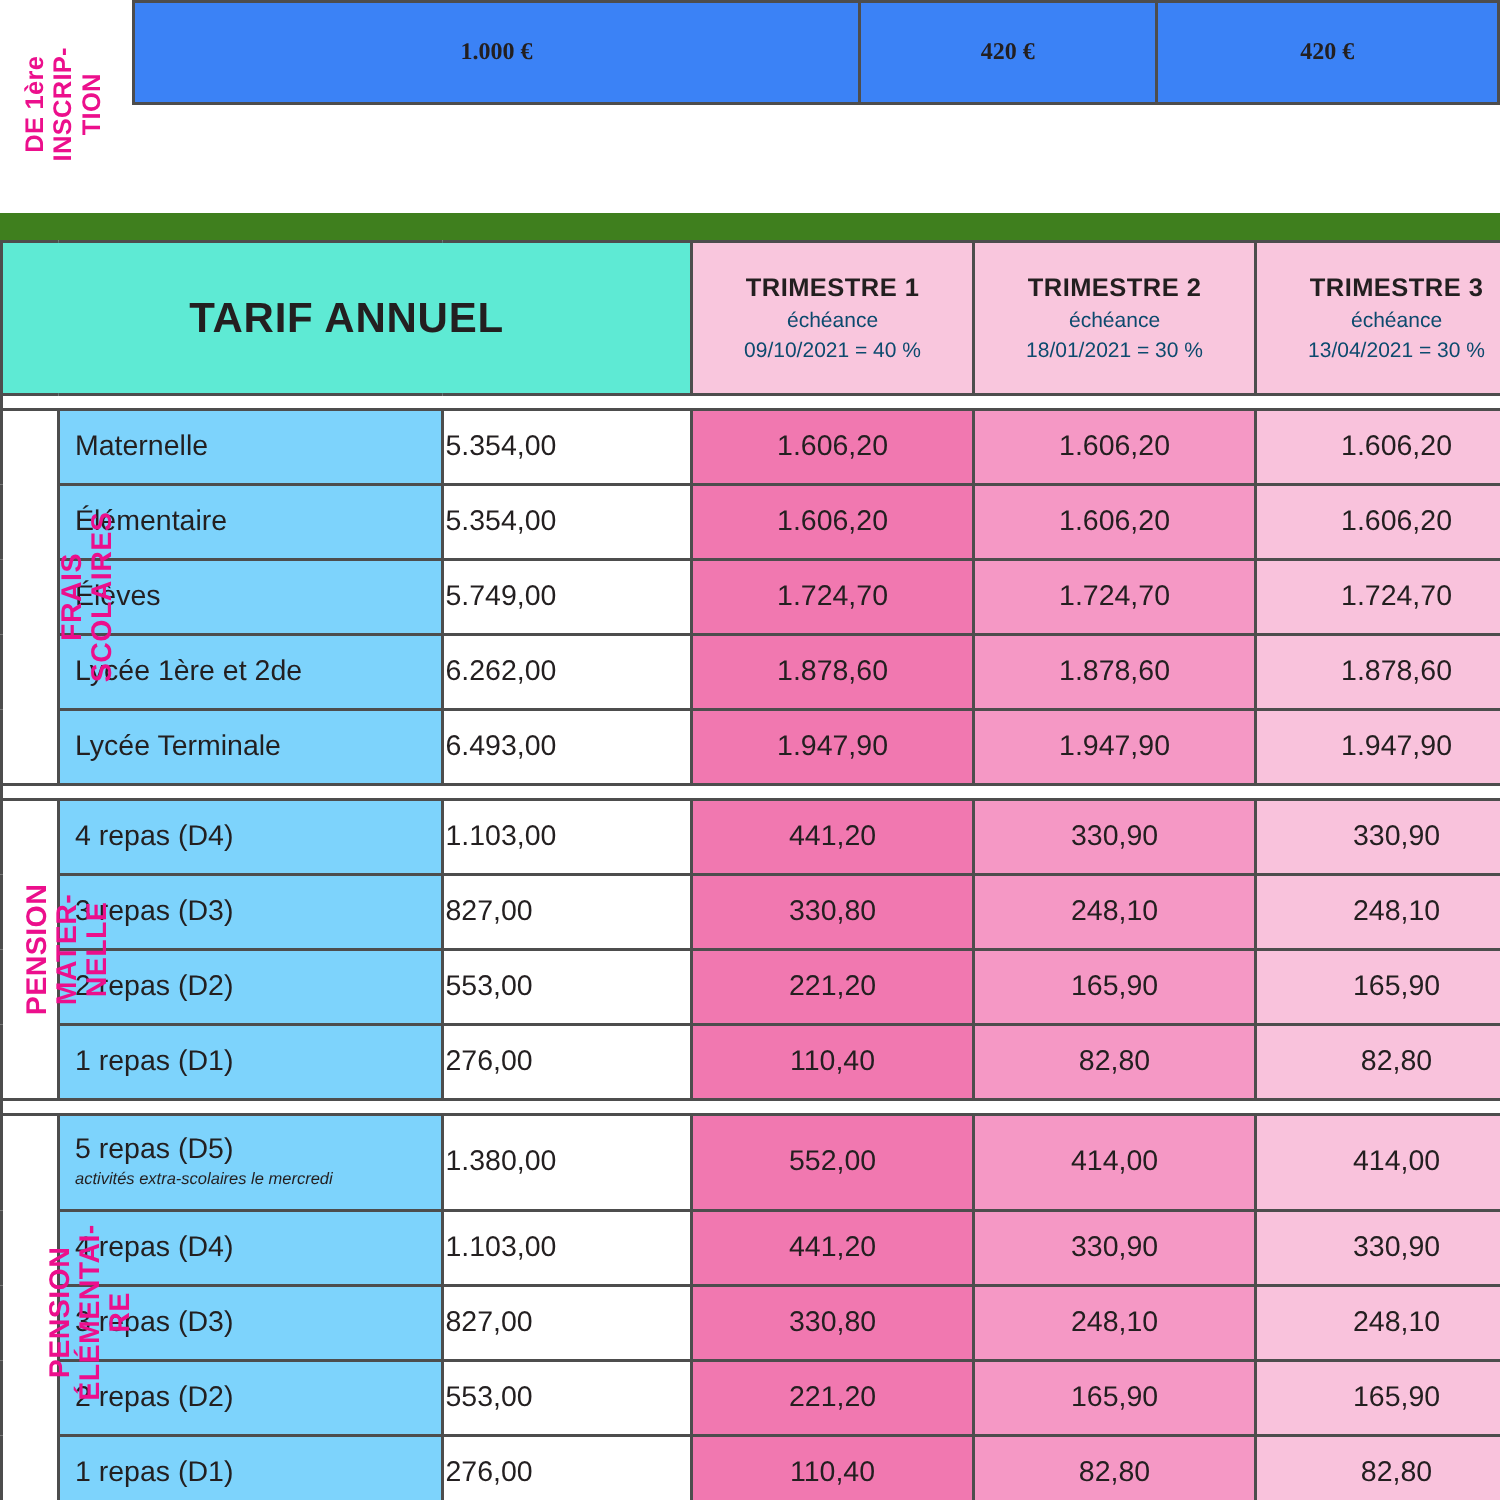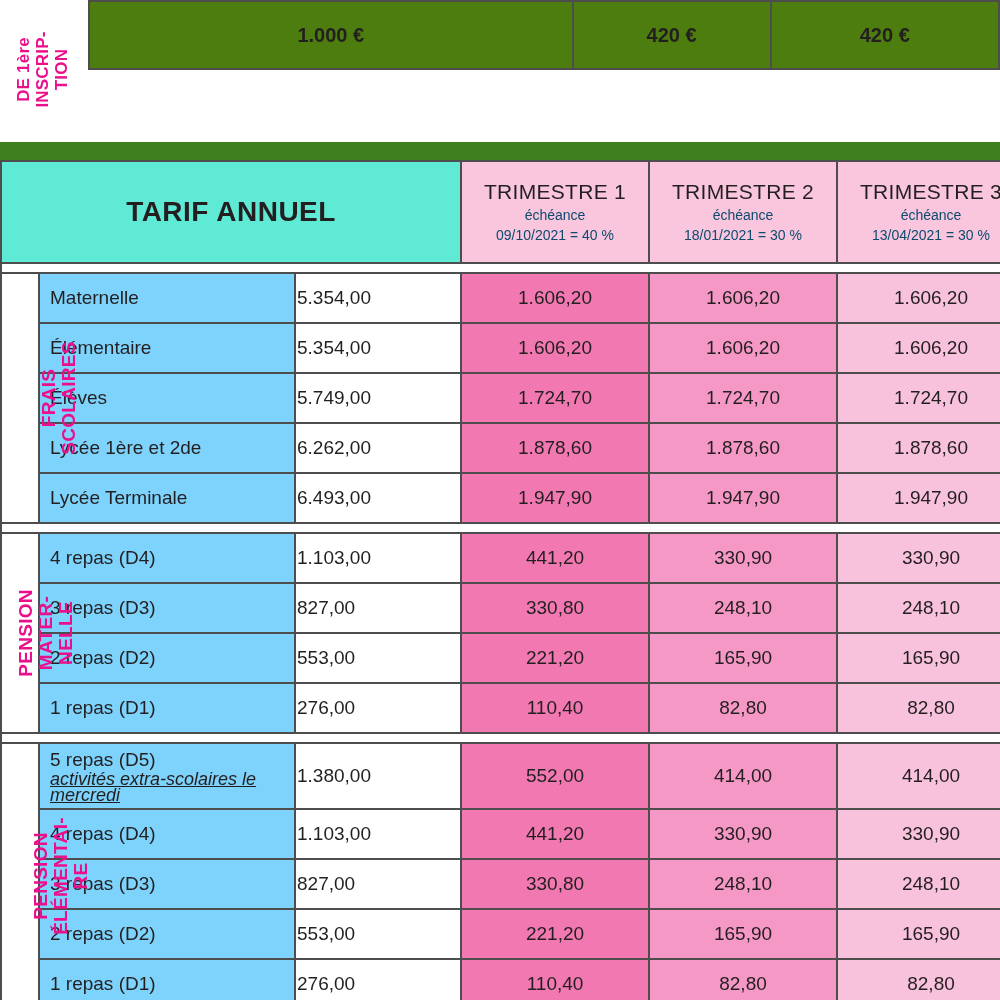--- a/index.html
+++ b/index.html
@@ -62,23 +62,24 @@
     color: #231f20;
   }
   .insc-head {
     background: #f9c6dd;
     height: 68px;
     font-size: 19px;
     padding: 4px 10px;
     line-height: 23px;
   }
   .insc-val {
-    background: #4d7c0f;
+    background: #3b82f6;
     height: 64px;
-    font-size: 20px;
+    font-size: 16px;
+    font-family: Liberation Serif, serif;
   }
 
   
   .green-bar {
     position: absolute;
     left: 0;
     top: 142px;
     width: 1000px;
     height: 18px;
     background: #3f7f1e;
@@ -118,22 +119,22 @@
     height: 88px;
     letter-spacing: 0.5px;
   }
   .hdr-tri {
     background: #f9c6dd;
     text-align: center;
     padding: 6px 4px;
     height: 88px;
   }
   .hdr-tri .t-main {
-    font-size: 21px;
-    font-weight: normal;
+    font-size: 17px;
+    font-weight: bold;
     color: #231f20;
     letter-spacing: 0.3px;
   }
   .hdr-tri .t-sub {
     font-size: 14px;
     color: #0c4a6e;
     line-height: 18px;
     margin-top: 2px;
   }
 
@@ -155,25 +156,24 @@
     line-height: 20px;
     letter-spacing: 0.3px;
   }
 
   .cell-label {
     background: #7dd3fc;
     font-size: 19px;
     padding: 5px 0 5px 10px;
   }
   .cell-label .sub-it {
-    font-size: 18px;
+    font-size: 11px;
     font-style: italic;
     display: block;
     line-height: 16px;
-    text-decoration: underline;
   }
   .cell-annual {
     background: #ffffff;
     font-size: 19px;
     text-align: left;
   }
   .cell-t1 {
     background: #f178b0;
     font-size: 19px;
     text-align: center;

